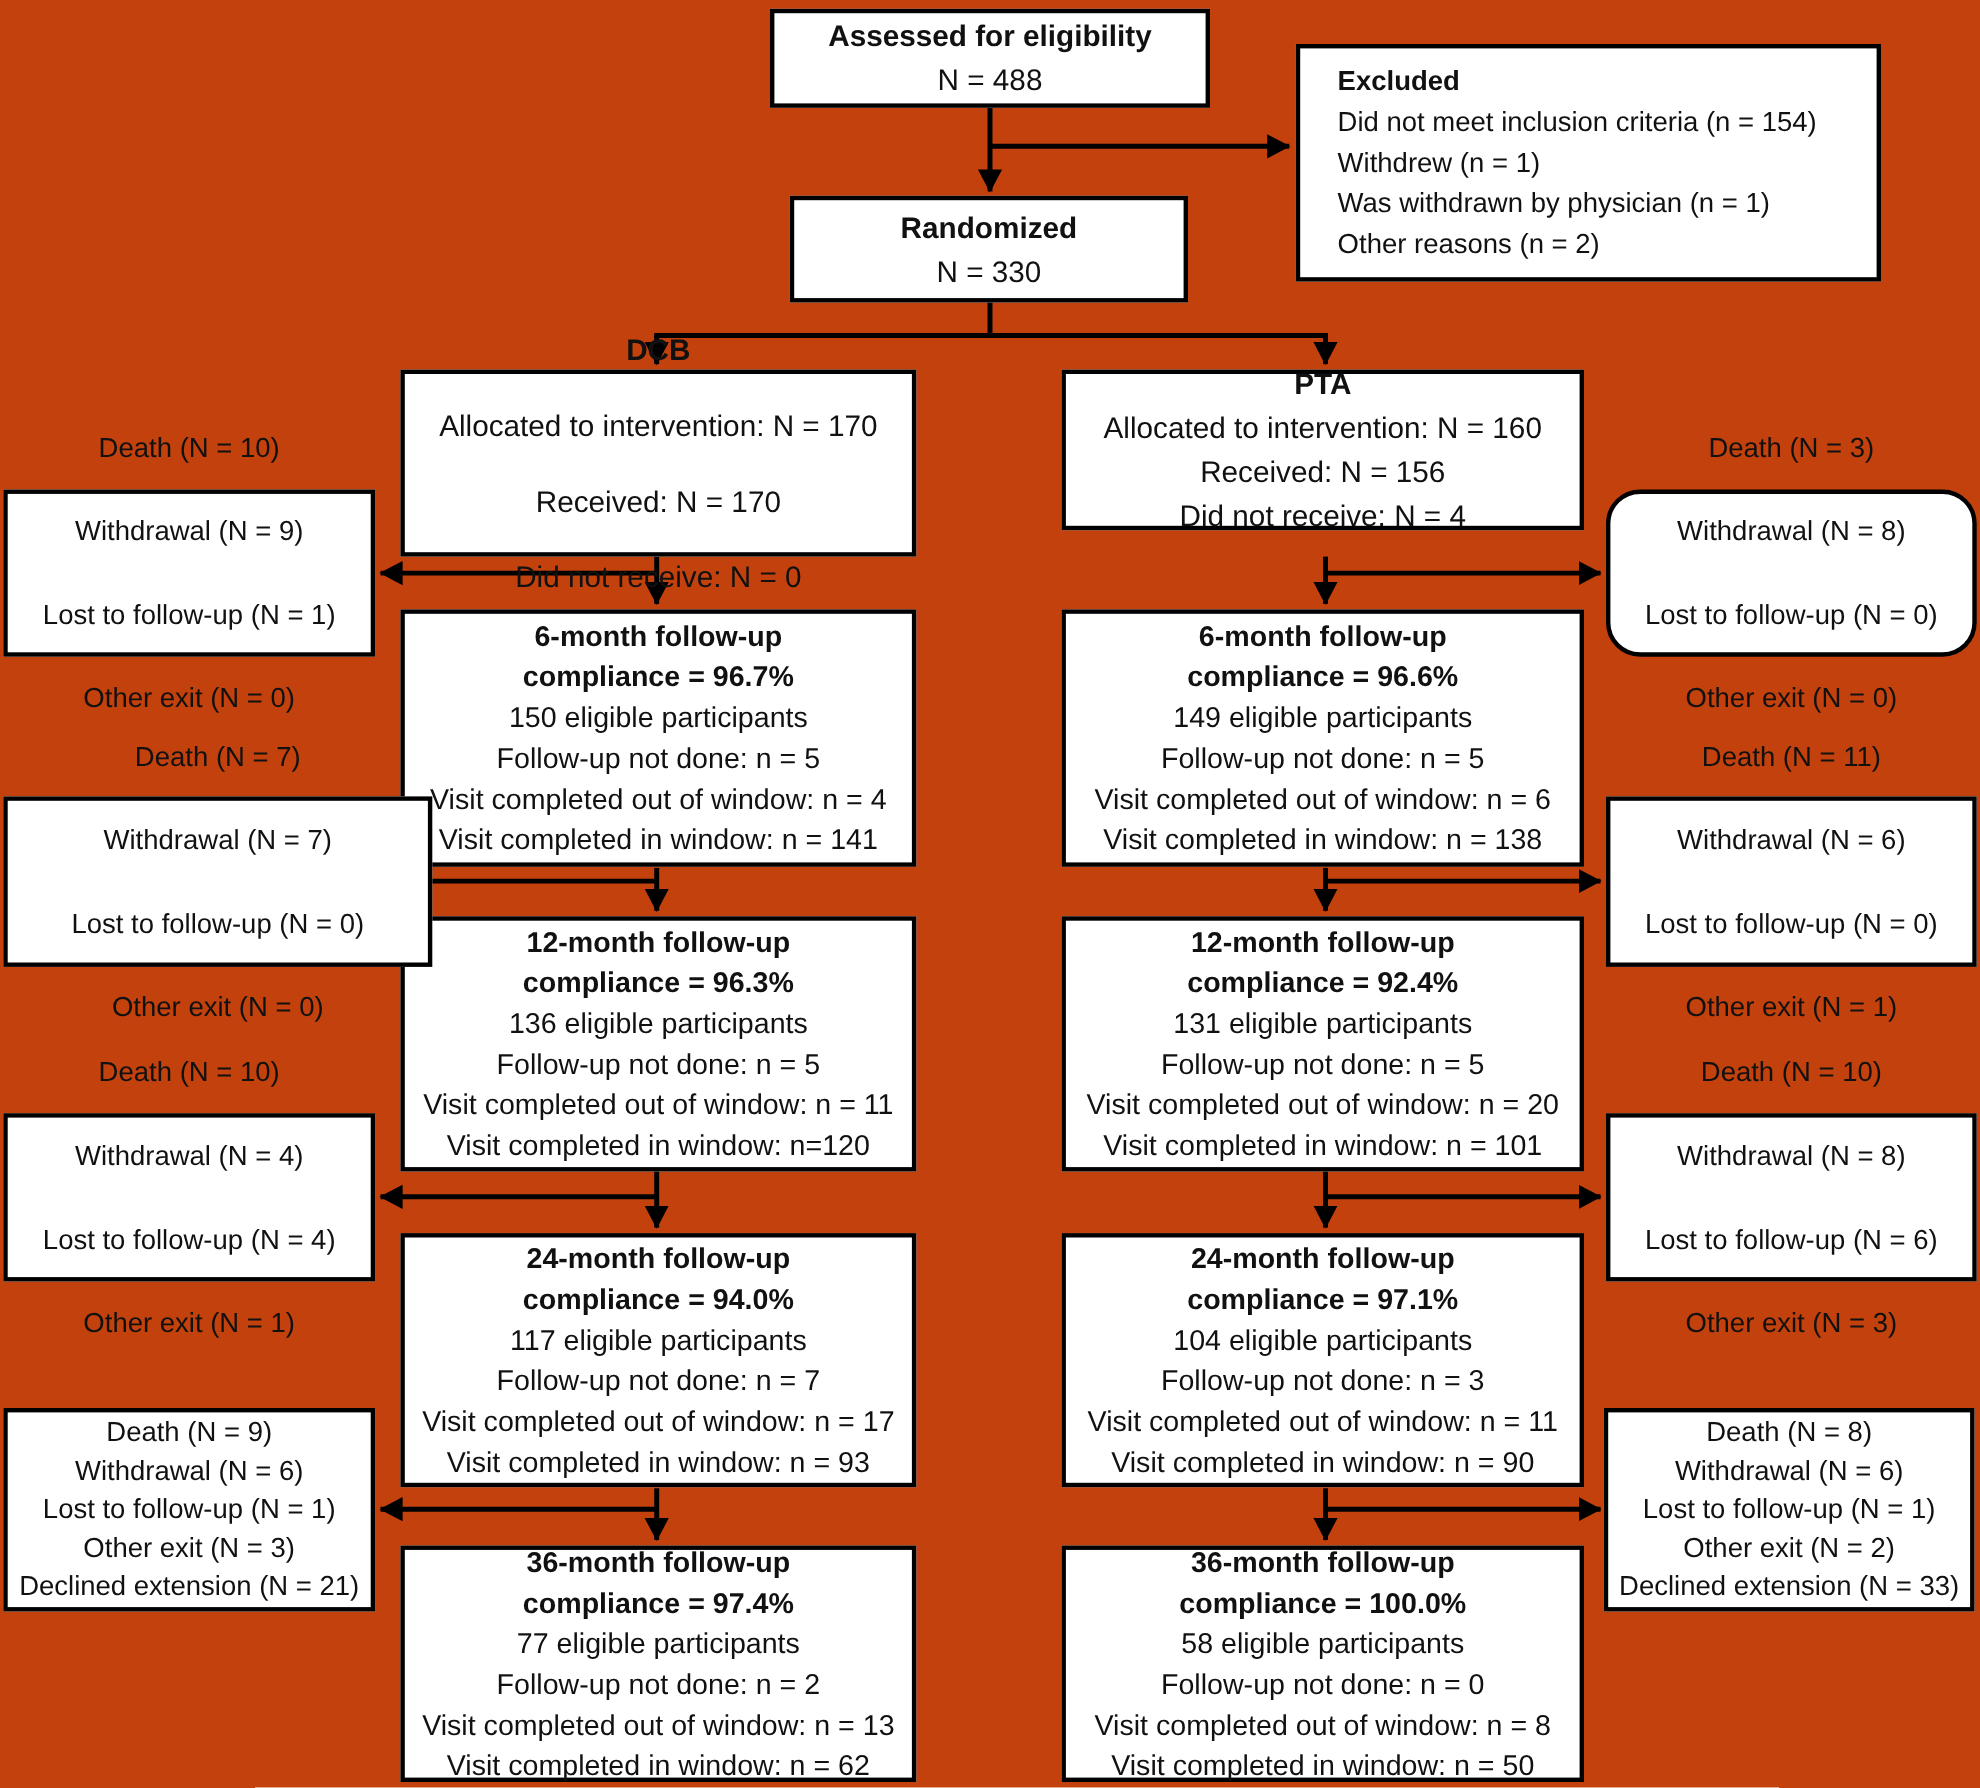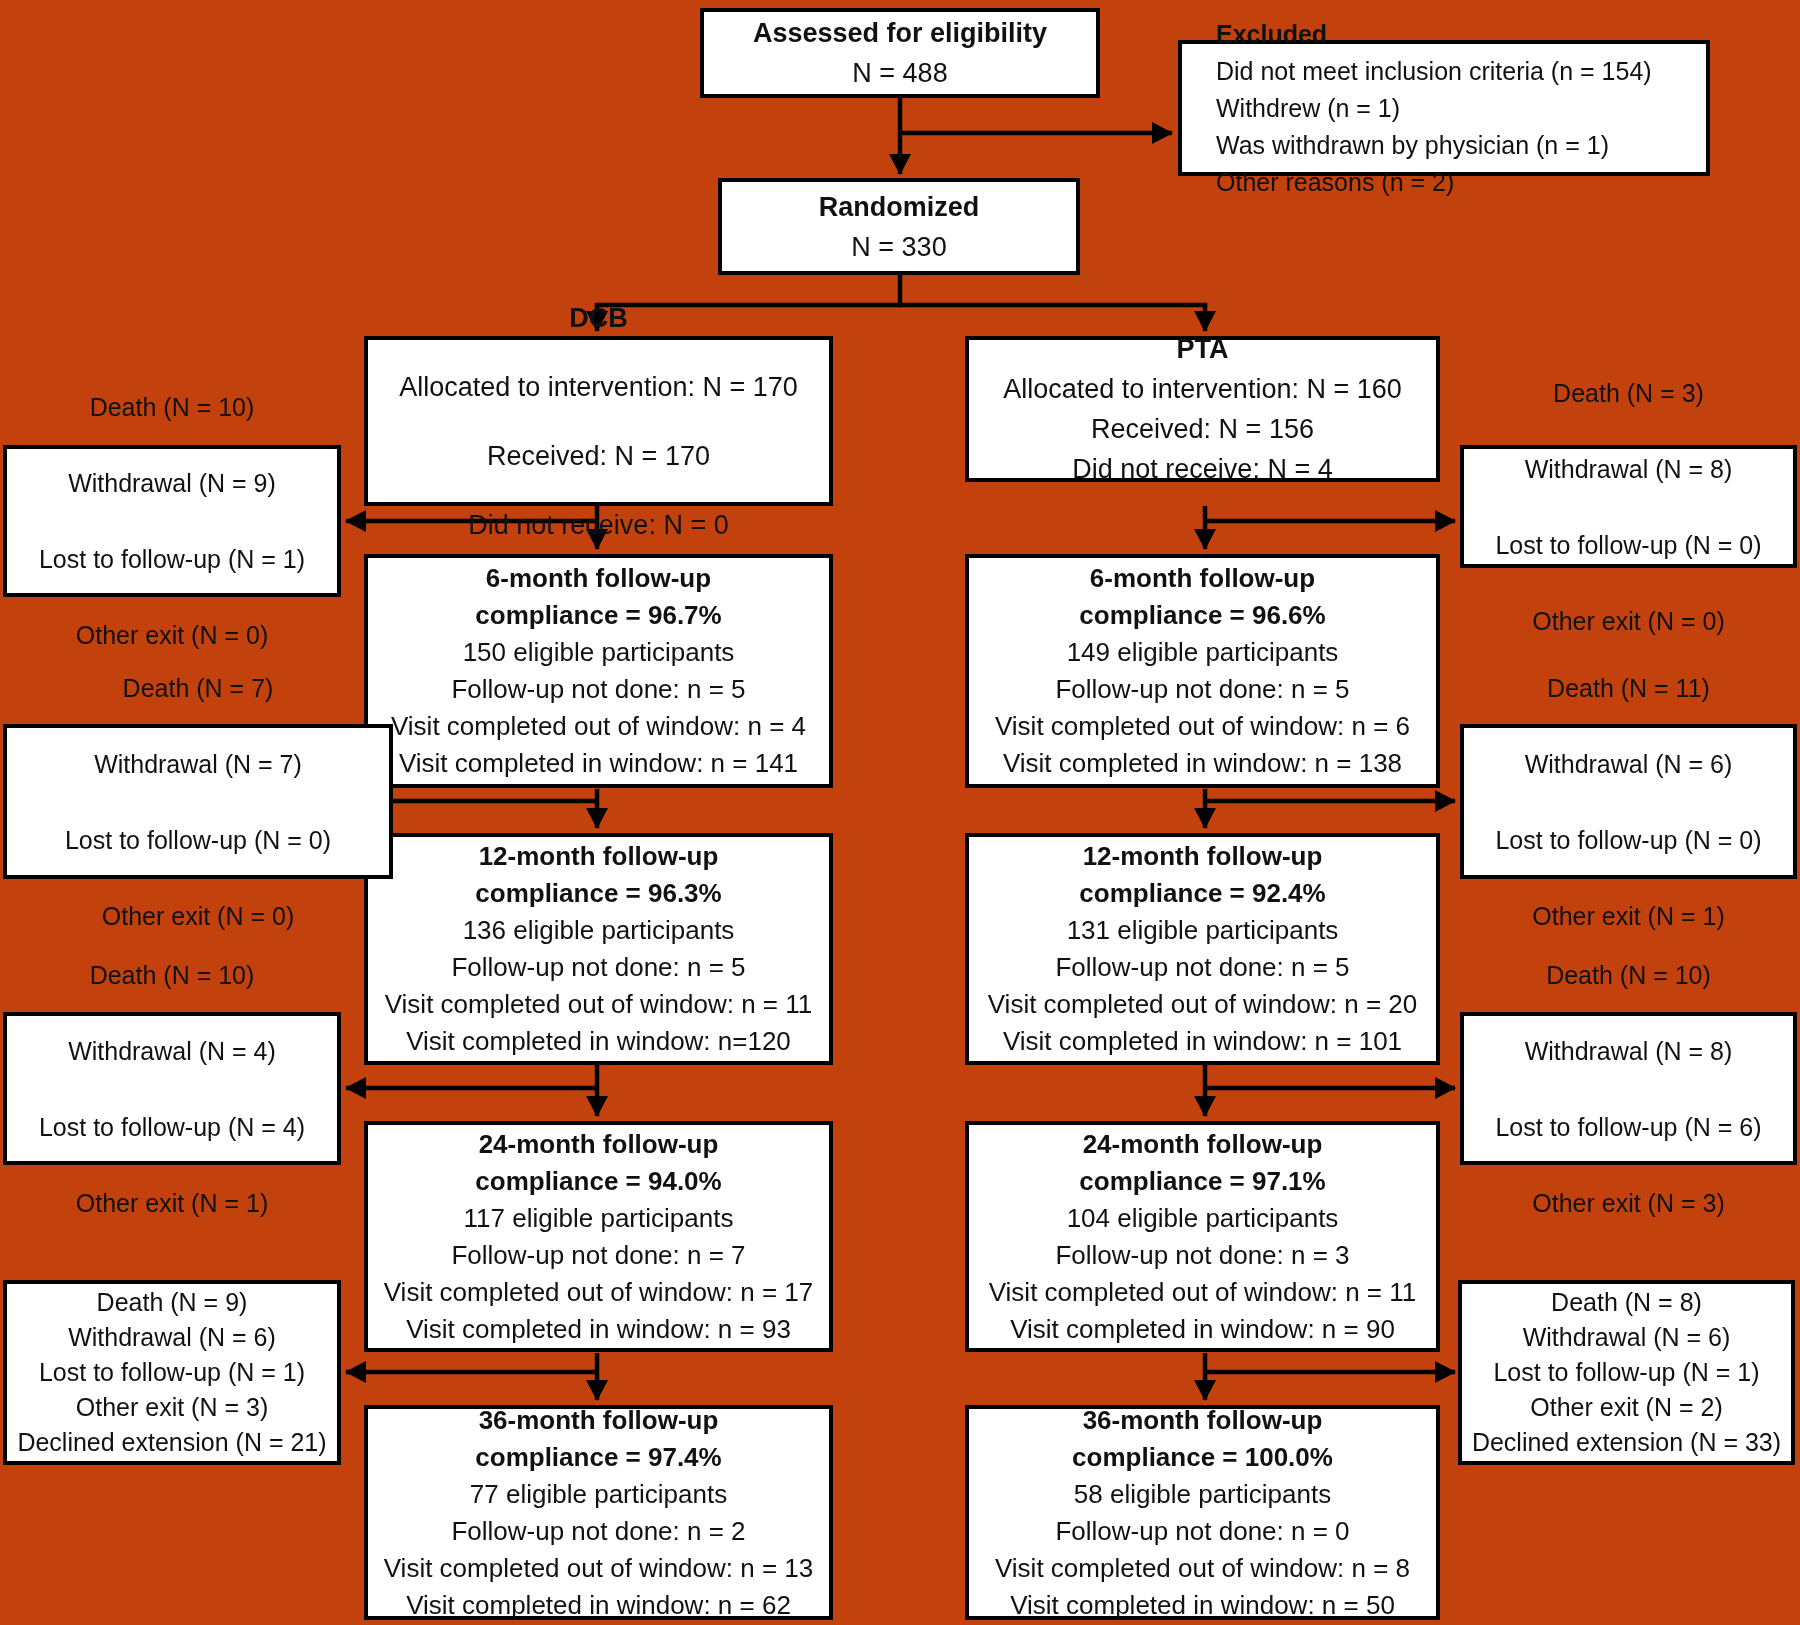--- a/index.html
+++ b/index.html
@@ -73,21 +73,21 @@
       <line x1="1205" y1="1088" x2="1455" y2="1088" marker-end="url(#ah)"></line>
       <line x1="1205" y1="1372" x2="1455" y2="1372" marker-end="url(#ah)"></line>
     </g>
   </svg>
 
   <div class="fbox big" style="left:700px; top:8px; width:400px; height:90px;">
     <div class="b">Assessed for eligibility</div>
     <div>N = 488</div>
   </div>
 
-  <div class="fbox left-align" style="left:1178px; top:40px; width:532px; height:136px;padding-left:34px;">
+  <div class="fbox left-align" style="left:1178px; top:40px; width:532px; height:216px;padding-left:34px;">
     <div class="b">Excluded</div>
     <div>Did not meet inclusion criteria (n = 154)</div>
     <div>Withdrew (n = 1)</div>
     <div>Was withdrawn by physician (n = 1)</div>
     <div>Other reasons (n = 2)</div>
   </div>
 
   <div class="fbox big" style="left:718px; top:178px; width:362px; height:97px;">
     <div class="b">Randomized</div>
     <div>N = 330</div>
@@ -201,21 +201,21 @@
   </div>
 
   <div class="fbox exit5" style="left:3px; top:1280px; width:338px; height:185px;">
     <div>Death (N = 9)</div>
     <div>Withdrawal (N = 6)</div>
     <div>Lost to follow-up (N = 1)</div>
     <div>Other exit (N = 3)</div>
     <div>Declined extension (N = 21)</div>
   </div>
 
-  <div class="fbox exit" style="left:1460px; top:445px; width:337px; height:123px;">
+  <div class="fbox exit" style="left:1460px; top:445px; width:337px; height:152px;border-radius:31px;">
     <div>Death (N = 3)</div>
     <div>Withdrawal (N = 8)</div>
     <div>Lost to follow-up (N = 0)</div>
     <div>Other exit (N = 0)</div>
   </div>
 
   <div class="fbox exit" style="left:1460px; top:724px; width:337px; height:155px;">
     <div>Death (N = 11)</div>
     <div>Withdrawal (N = 6)</div>
     <div>Lost to follow-up (N = 0)</div>

